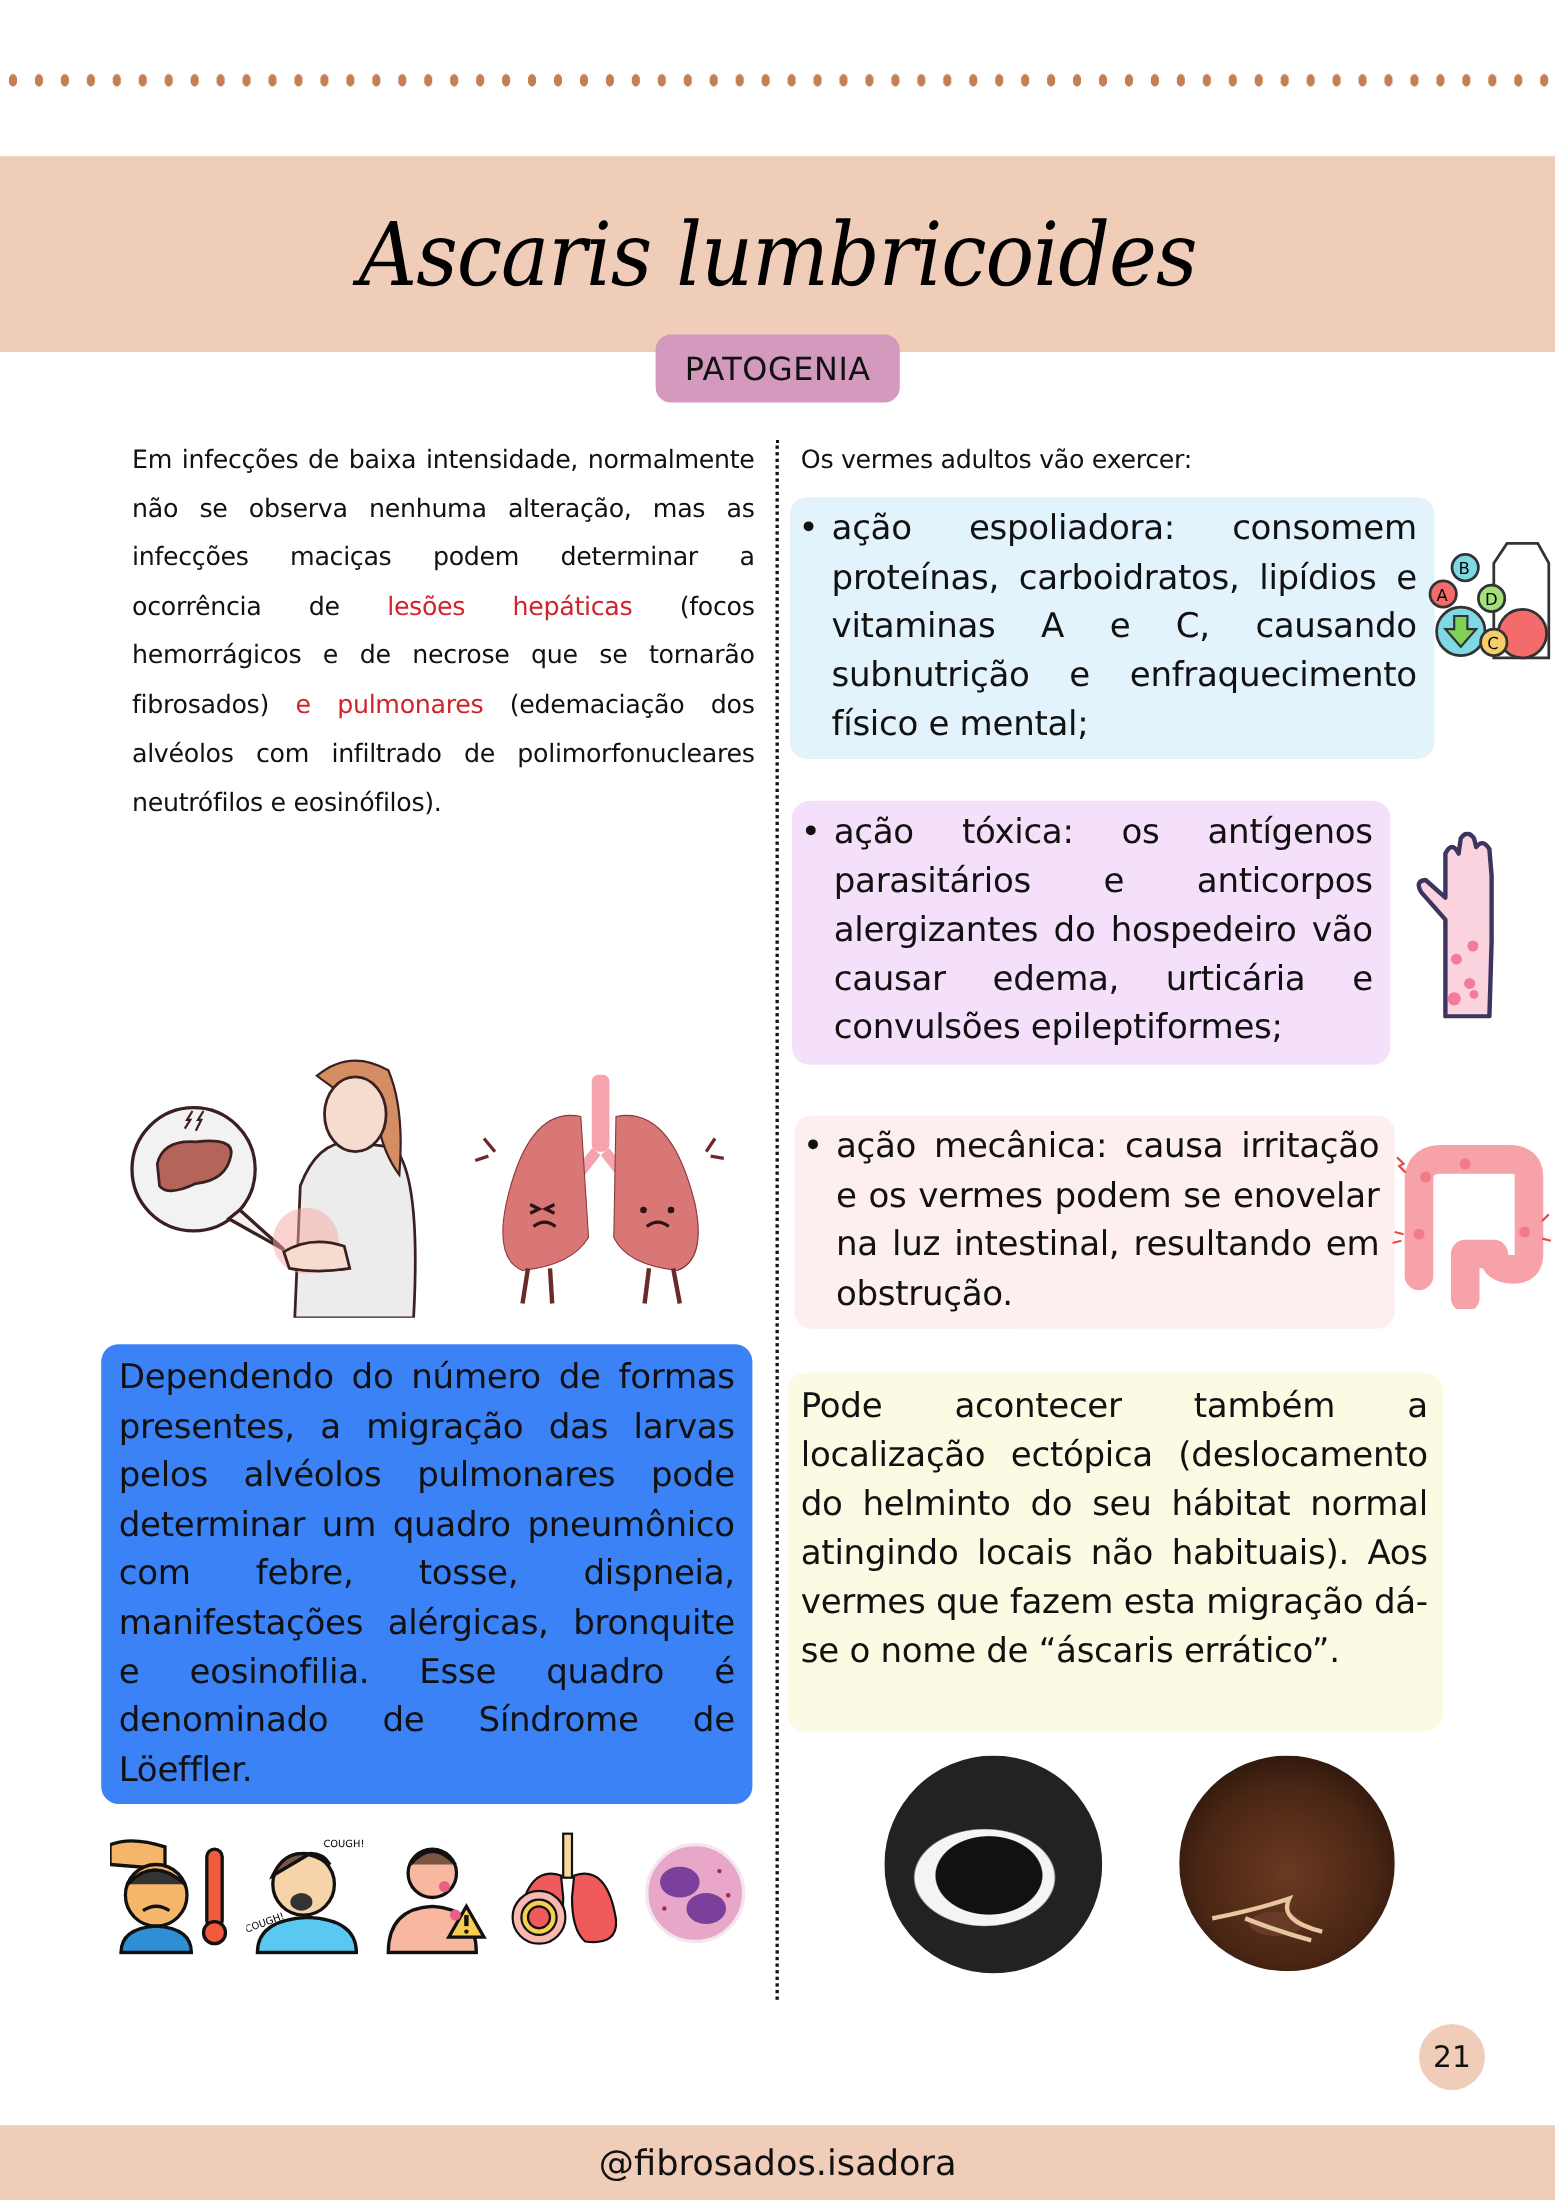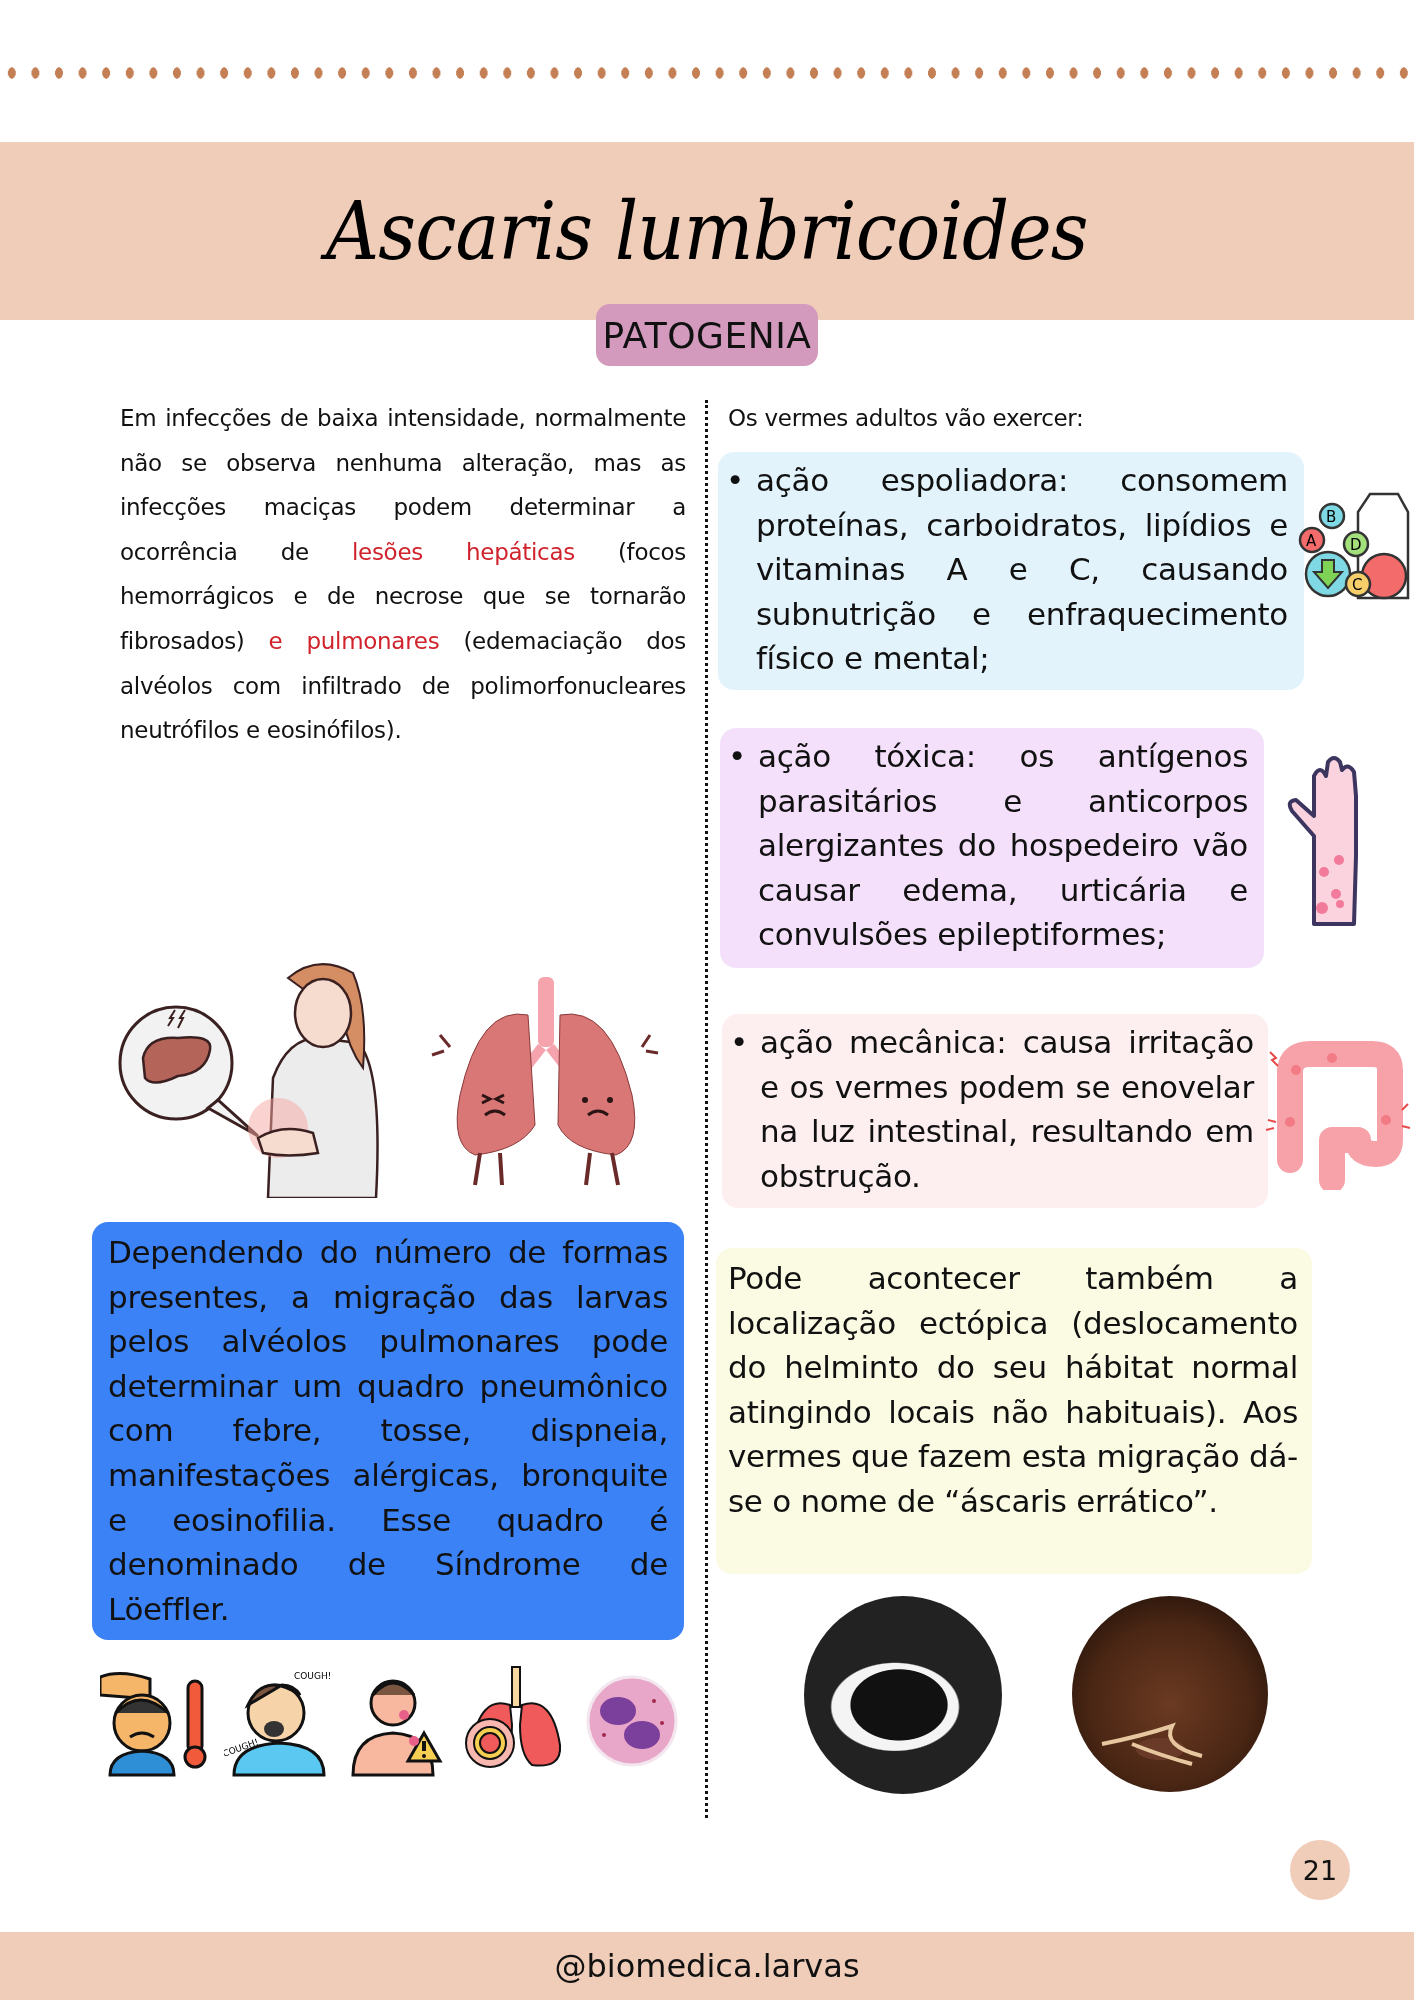--- a/index.html
+++ b/index.html
@@ -10,21 +10,21 @@
     background-image: radial-gradient(ellipse 4px 6px at center, #c47f55 90%, transparent 100%);
     background-size: 23.6px 14px; background-repeat: repeat-x; }
 
   .title-band { position: absolute; top: 142px; left: 0; width: 1414px; height: 178px; background: #f0cdb9;
     display: flex; align-items: center; justify-content: center; }
   .title-band h1 { font-family: "DejaVu Serif", serif; font-style: italic; font-weight: normal;
     font-size: 80px; letter-spacing: -1px; color: #000; transform: scaleX(0.92); }
 
   .badge { position: absolute; top: 304px; left: 596px; width: 222px; height: 62px; border-radius: 14px;
     background: #d39abe; display: flex; align-items: center; justify-content: center;
-    font-size: 36px; color: #111; letter-spacing: 0.5px; }
+    font-size: 29px; color: #111; letter-spacing: 0.5px; }
 
   .divider { position: absolute; left: 705px; top: 400px; height: 1418px; border-left: 3px dotted #111; }
 
   .para { position: absolute; font-size: 23px; line-height: 44.6px; text-align: justify;
     text-align-last: left; color: #111; letter-spacing: -0.3px; }
   .red { color: #d0232c; }
 
   .box { position: absolute; border-radius: 16px; }
   .box .txt { font-size: 31px; line-height: 44.6px; text-align: justify; text-align-last: left; letter-spacing: -0.3px; }
   .bullet-row { display: flex; }
@@ -189,14 +189,14 @@
 <div class="photo" style="left:804px; top:1596px; width:198px; height:198px; background: radial-gradient(ellipse 60px 44px at 48% 55%, #111 80%, transparent 82%), radial-gradient(ellipse 90px 62px at 46% 56%, #f4f4f4 70%, #222 72%), linear-gradient(180deg, #e8e8e8 0%, #bdbdbd 40%, #8a8a8a 60%, #e0e0e0 100%);"></div>
 <div class="photo" style="left:1072px; top:1596px; width:196px; height:196px; background: radial-gradient(ellipse 40px 18px at 45% 78%, #6a3a28 60%, transparent 62%), radial-gradient(circle at 50% 55%, #6b3a22 0%, #4a2614 55%, #2a160c 80%, #1b1b1b 100%);">
   <svg width="196" height="196" viewBox="0 0 196 196">
     <path d="M30 148 Q70 140 100 130 Q90 150 130 160 M60 148 Q90 160 120 168" stroke="#e7c7a0" stroke-width="4" fill="none"></path>
   </svg>
 </div>
 
 <div class="pagenum">21</div>
 
 <div class="footer">
-  <span>@biomedica.larvas</span>
+  <span>@fibrosados.isadora</span>
 </div>
 
 </body></html>

